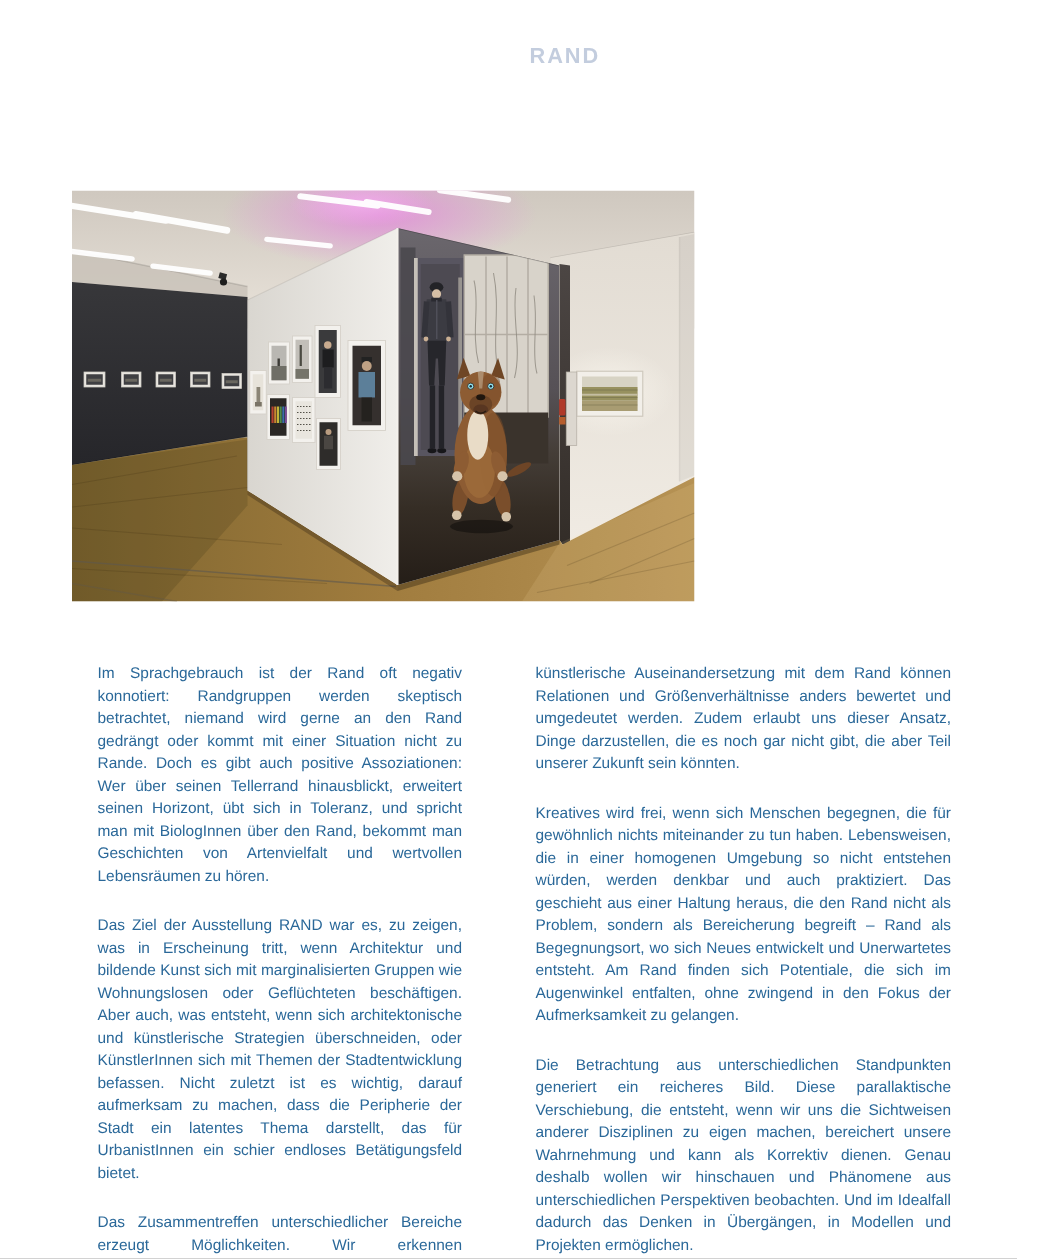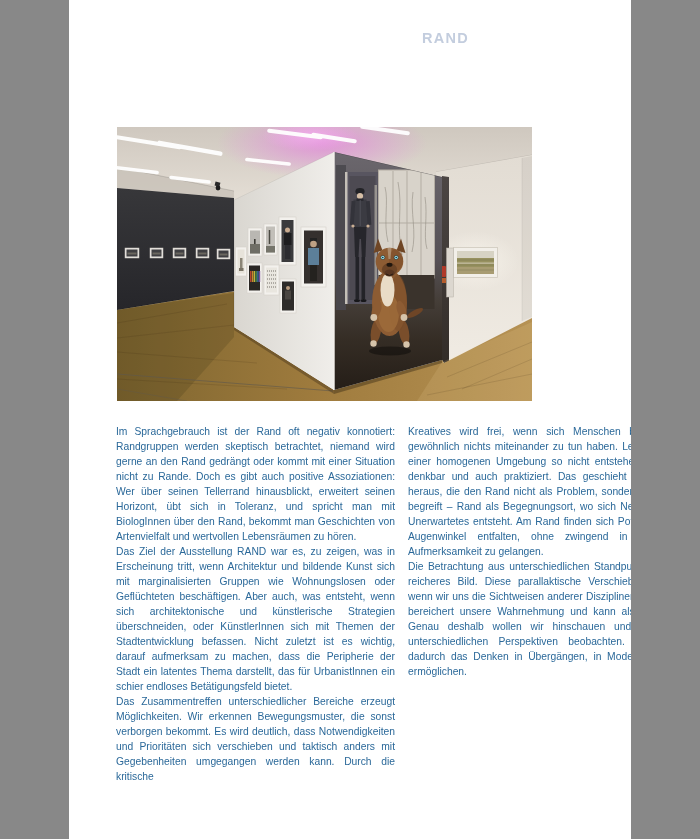--- a/index.html
+++ b/index.html
@@ -3,38 +3,38 @@
 <meta charset="utf-8">
 <style>
   :root{
     --title-color:#c3cdde;
     --text-color:#2a6899;
     --page-bg:#ffffff;
   }
   html,body{margin:0;padding:0;}
   body{background:#888;font-family:"Liberation Sans",sans-serif;}
   .page{
-    position:relative;width:562px;height:839px;margin:0 auto;
+    position:relative;width:700px;height:839px;margin:0 auto;
     background:var(--page-bg);overflow:hidden;
   }
   .title{
     position:absolute;left:353px;top:30px;margin:0;
     font-size:14.5px;line-height:16px;font-weight:bold;
     letter-spacing:1.3px;color:var(--title-color);
   }
   .photo{
     position:absolute;left:48px;top:127px;width:415px;height:274px;margin:0;
   }
   .photo svg{display:block;width:415px;height:274px;}
   .col{
     position:absolute;top:424px;
     font-size:10.3px;line-height:15px;color:var(--text-color);
     text-align:justify;hyphens:auto;-webkit-hyphens:auto;
   }
-  .col p{margin:0;padding:0;}
+  .col p{margin:18px;padding:0;}
   .col-left{left:47px;width:279px;}
   .col-right{left:339px;width:313px;}
 </style>
 </head>
 <body>
 
 <div class="page">
 
   <h1 class="title">RAND</h1>
 
@@ -330,18 +330,19 @@
     </svg>
   </figure>
 
   <div>
     <div class="col col-left">
       <p>Im Sprachgebrauch ist der Rand oft negativ konnotiert: Randgruppen werden skeptisch betrachtet, niemand wird gerne an den Rand gedrängt oder kommt mit einer Situation nicht zu Rande. Doch es gibt auch positive Assoziationen: Wer über seinen Tellerrand hinausblickt, erweitert seinen Horizont, übt sich in Toleranz, und spricht man mit BiologInnen über den Rand, bekommt man Geschichten von Artenvielfalt und wertvollen Lebensräumen zu hören.</p>
       <p>Das Ziel der Ausstellung RAND war es, zu zeigen, was in Erscheinung tritt, wenn Architektur und bildende Kunst sich mit marginalisierten Gruppen wie Wohnungslosen oder Geflüchteten beschäftigen. Aber auch, was entsteht, wenn sich architektonische und künstlerische Strategien überschneiden, oder KünstlerInnen sich mit Themen der Stadtentwicklung befassen. Nicht zuletzt ist es wichtig, darauf aufmerksam zu machen, dass die Peripherie der Stadt ein latentes Thema darstellt, das für UrbanistInnen ein schier endloses Betätigungsfeld bietet.</p>
       <p>Das Zusammentreffen unterschiedlicher Bereiche erzeugt Möglichkeiten. Wir erkennen Bewegungsmuster, die sonst verborgen bekommt. Es wird deutlich, dass Notwendigkeiten und Prioritäten sich verschieben und taktisch anders mit Gegebenheiten umgegangen werden kann. Durch die kritische</p>
     </div>
     <div class="col col-right">
+      <p>künstlerische Auseinandersetzung mit dem Rand können Relationen und Größenverhältnisse anders bewertet und umgedeutet werden. Zudem erlaubt uns dieser Ansatz, Dinge darzustellen, die es noch gar nicht gibt, die aber Teil unserer Zukunft sein könnten.</p>
       <p>Kreatives wird frei, wenn sich Menschen begegnen, die für gewöhnlich nichts miteinander zu tun haben. Lebensweisen, die in einer homogenen Umgebung so nicht entstehen würden, werden denkbar und auch praktiziert. Das geschieht aus einer Haltung heraus, die den Rand nicht als Problem, sondern als Bereicherung begreift – Rand als Begegnungsort, wo sich Neues entwickelt und Unerwartetes entsteht. Am Rand finden sich Potentiale, die sich im Augenwinkel entfalten, ohne zwingend in den Fokus der Aufmerksamkeit zu gelangen.</p>
       <p>Die Betrachtung aus unterschiedlichen Standpunkten generiert ein reicheres Bild. Diese parallaktische Verschiebung, die entsteht, wenn wir uns die Sichtweisen anderer Disziplinen zu eigen machen, bereichert unsere Wahrnehmung und kann als Korrektiv dienen. Genau deshalb wollen wir hinschauen und Phänomene aus unterschiedlichen Perspektiven beobachten. Und im Idealfall dadurch das Denken in Übergängen, in Modellen und Projekten ermöglichen.</p>
     </div>
   </div>
 
 </div>
 
 </body></html>

